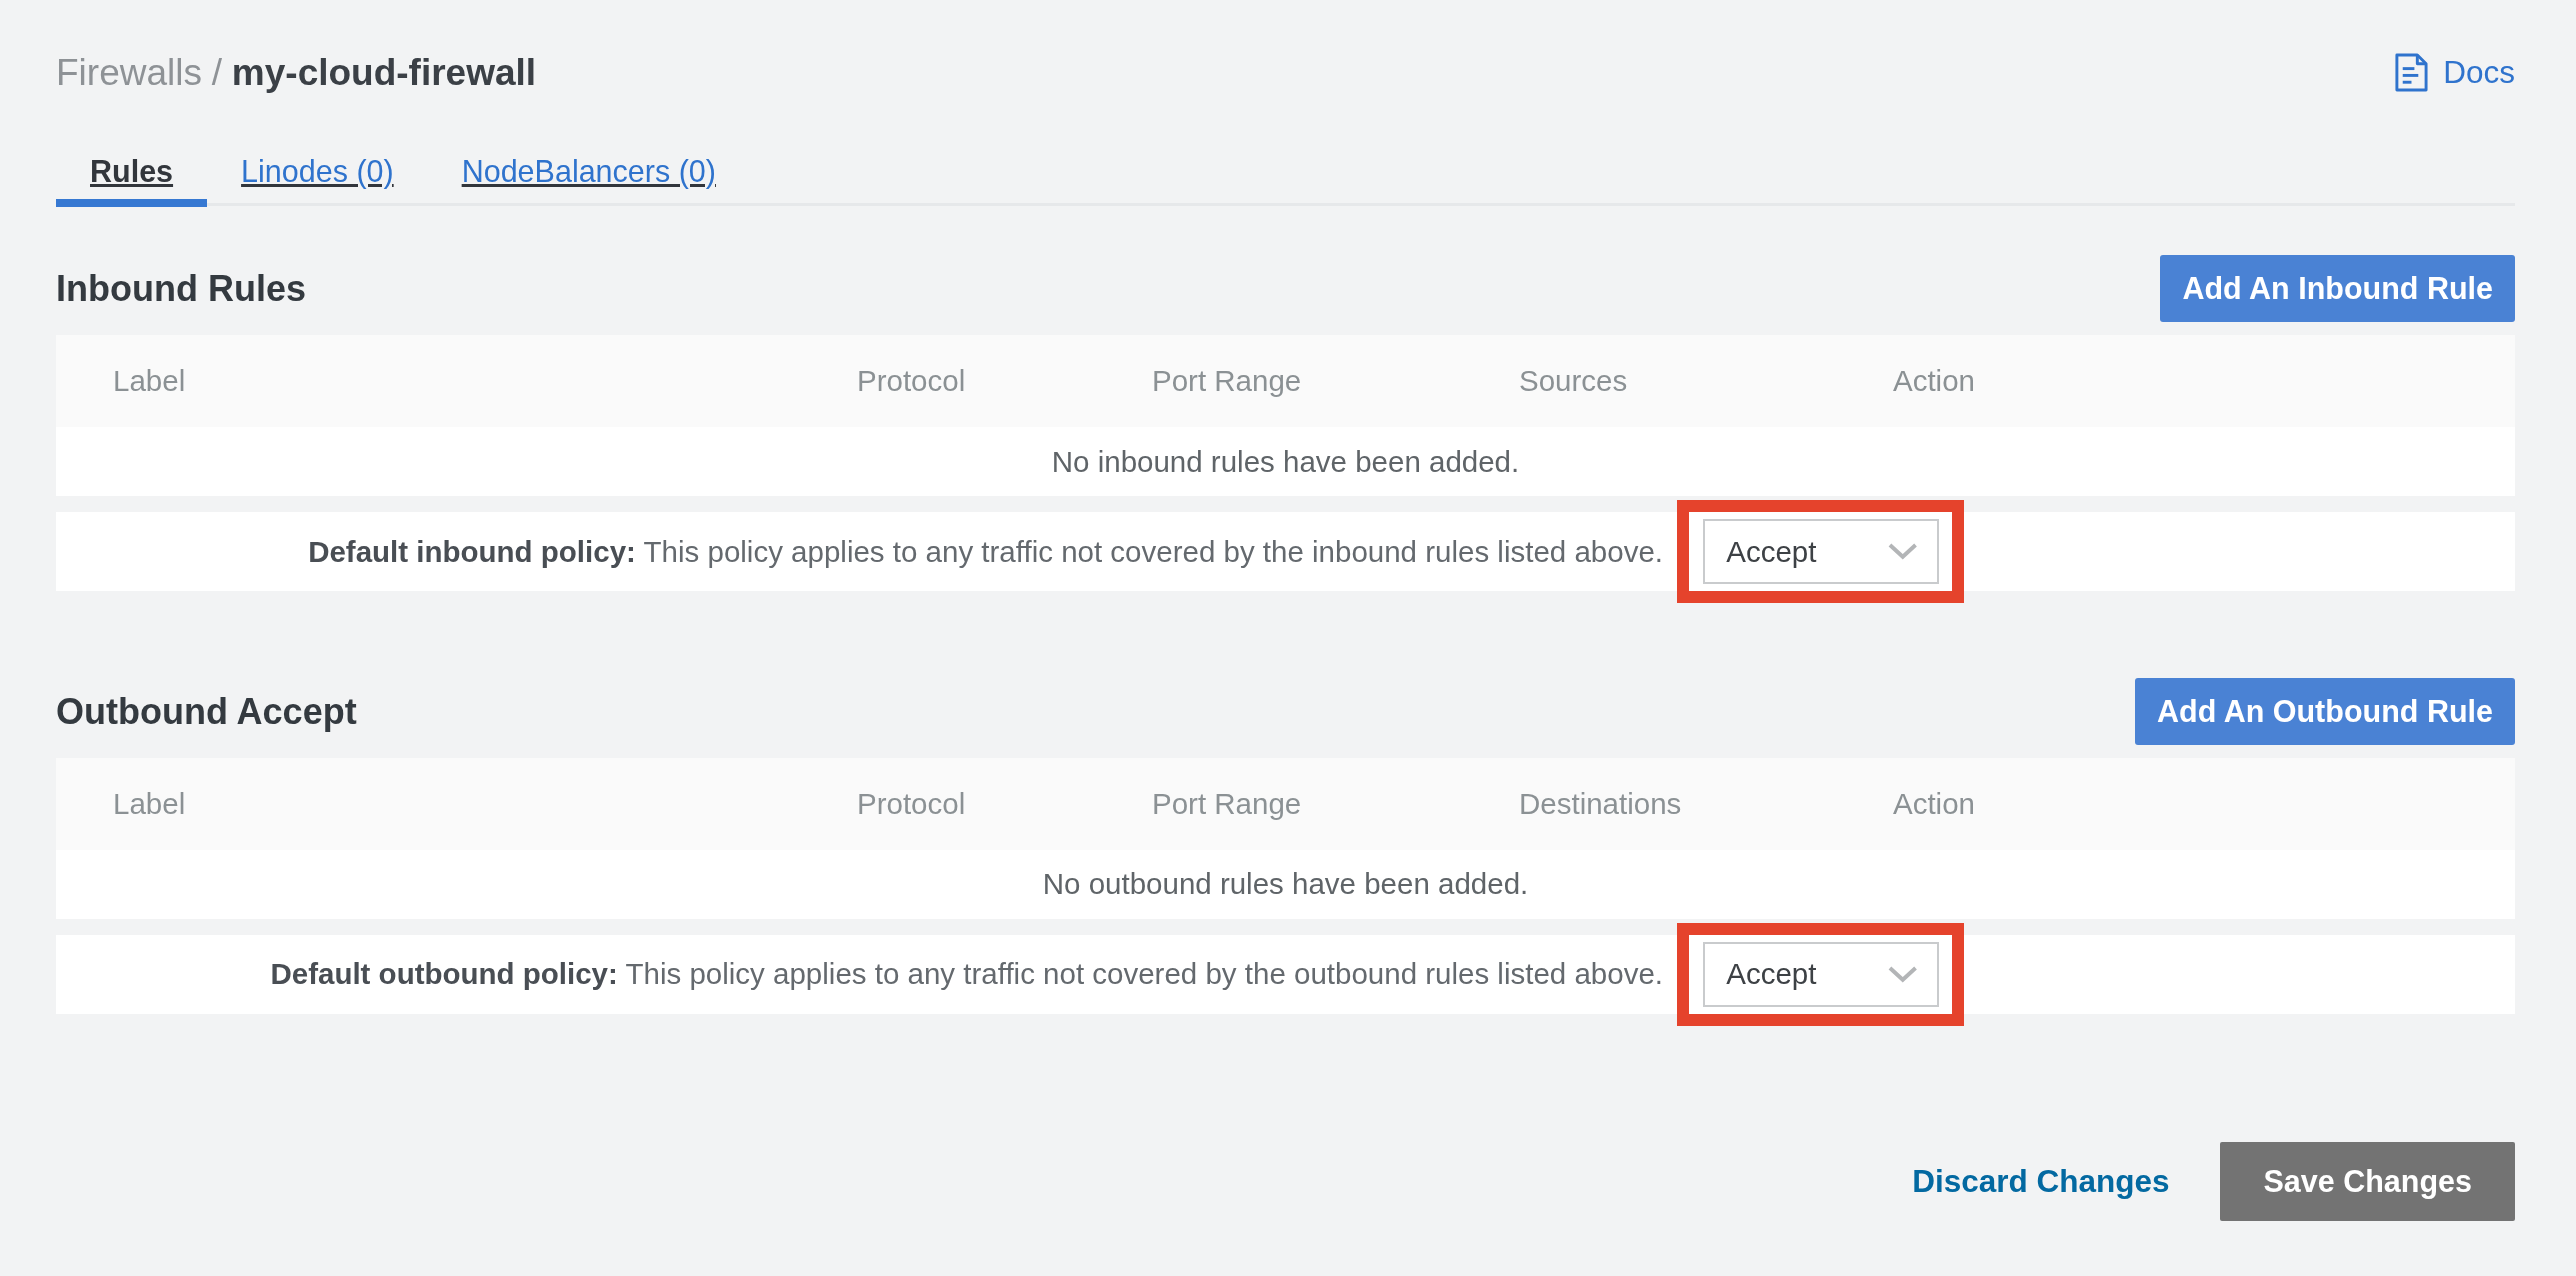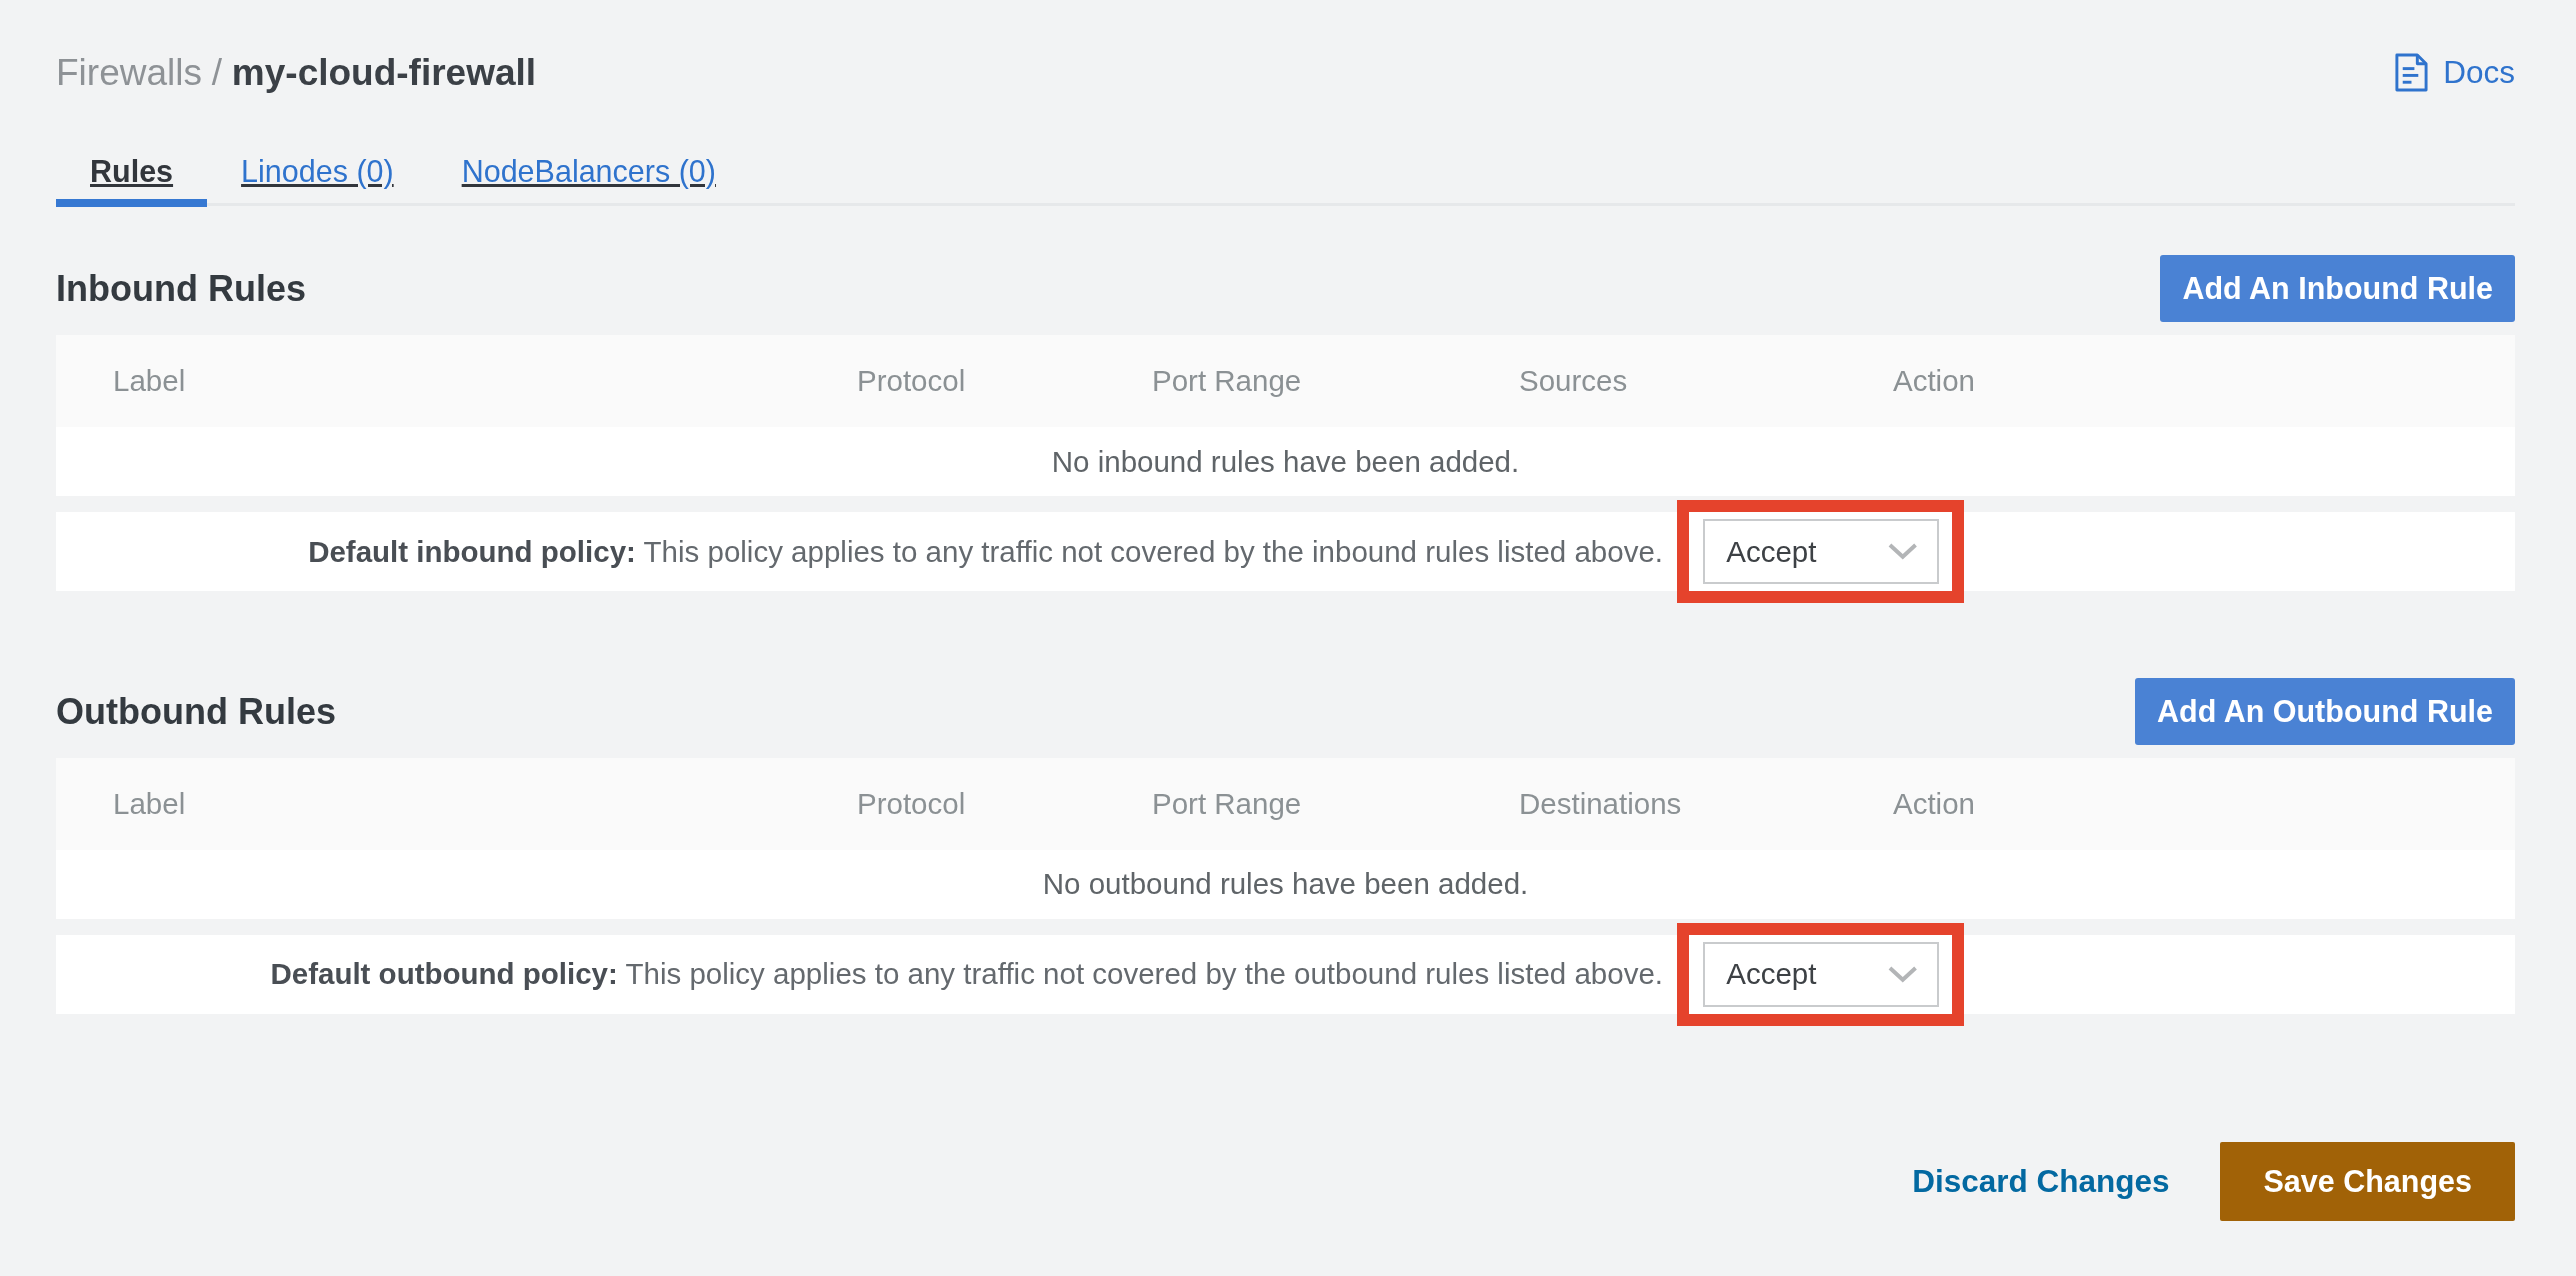--- a/index.html
+++ b/index.html
@@ -62,21 +62,21 @@
 
   .outbound-section .section-header { margin-top:87px; }
 
   
   .footer { margin-top:128px; display:flex; justify-content:flex-end; align-items:center; }
   .btn-discard {
     background:transparent; border:none; color:#0369a1; font-size:31.5px; font-weight:700;
     font-family:"Liberation Sans", sans-serif; margin-right:51px; cursor:default; padding:0;
   }
   .btn-save {
-    background:#a16207; border:none; border-radius:2px; color:#ffffff;
+    background:#737373; border:none; border-radius:2px; color:#ffffff;
     height:79px; padding:0 43px; font-size:30.5px; font-weight:700;
     font-family:"Liberation Sans", sans-serif; cursor:default;
   }
   svg { display:block; }
 </style>
 </head>
 <body>
 
 <div class="content">
 
@@ -135,21 +135,21 @@
               </svg>
             </span>
           </div>
         </div>
       </div>
     </div>
   </section>
 
   <section class="outbound-section">
     <div class="section-header">
-      <h2>Outbound Rules</h2>
+      <h2>Outbound Accept</h2>
       <button class="btn-primary">Add An Outbound Rule</button>
     </div>
     <div class="rule-table">
       <div class="thead">
         <div class="th th-label">Label</div>
         <div class="th th-protocol">Protocol</div>
         <div class="th th-port">Port Range</div>
         <div class="th th-source">Destinations</div>
         <div class="th th-action">Action</div>
       </div>

